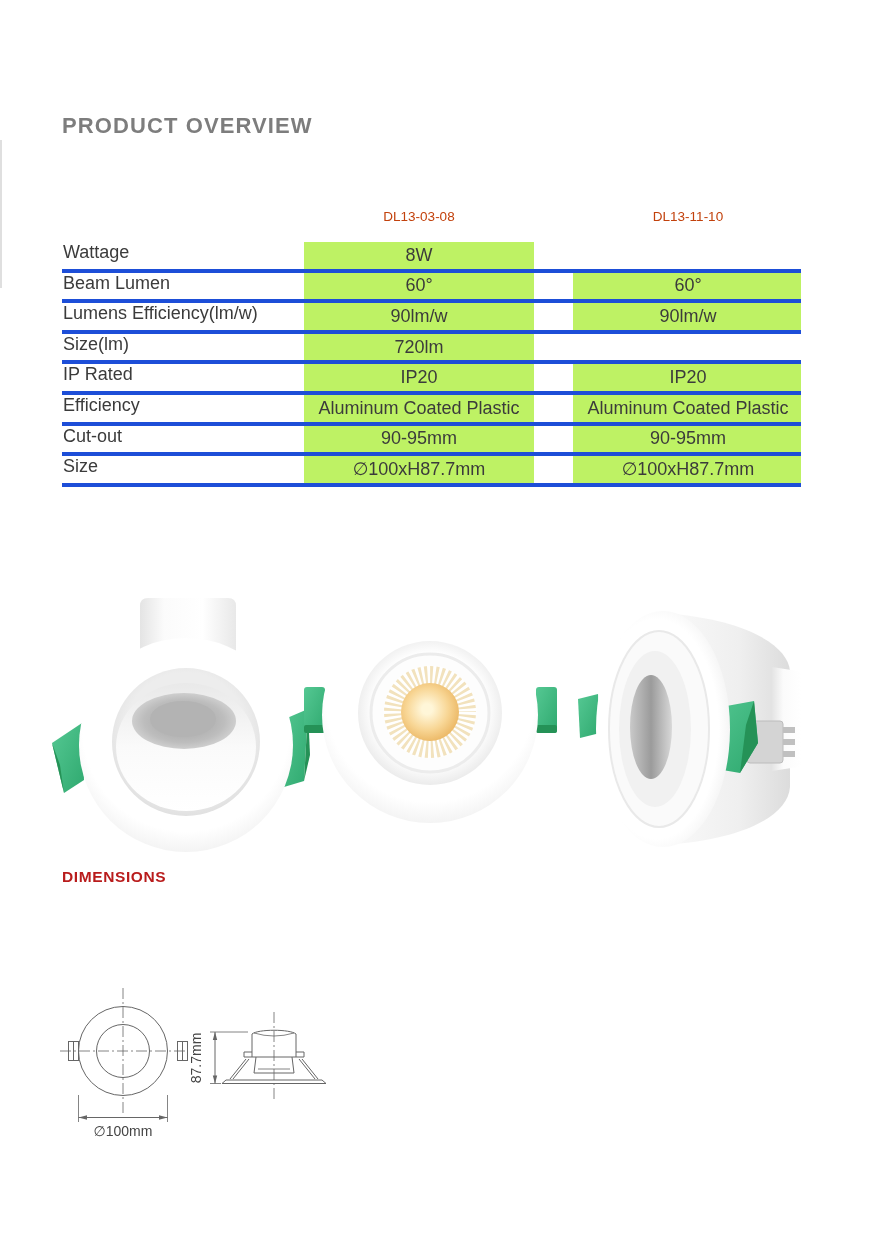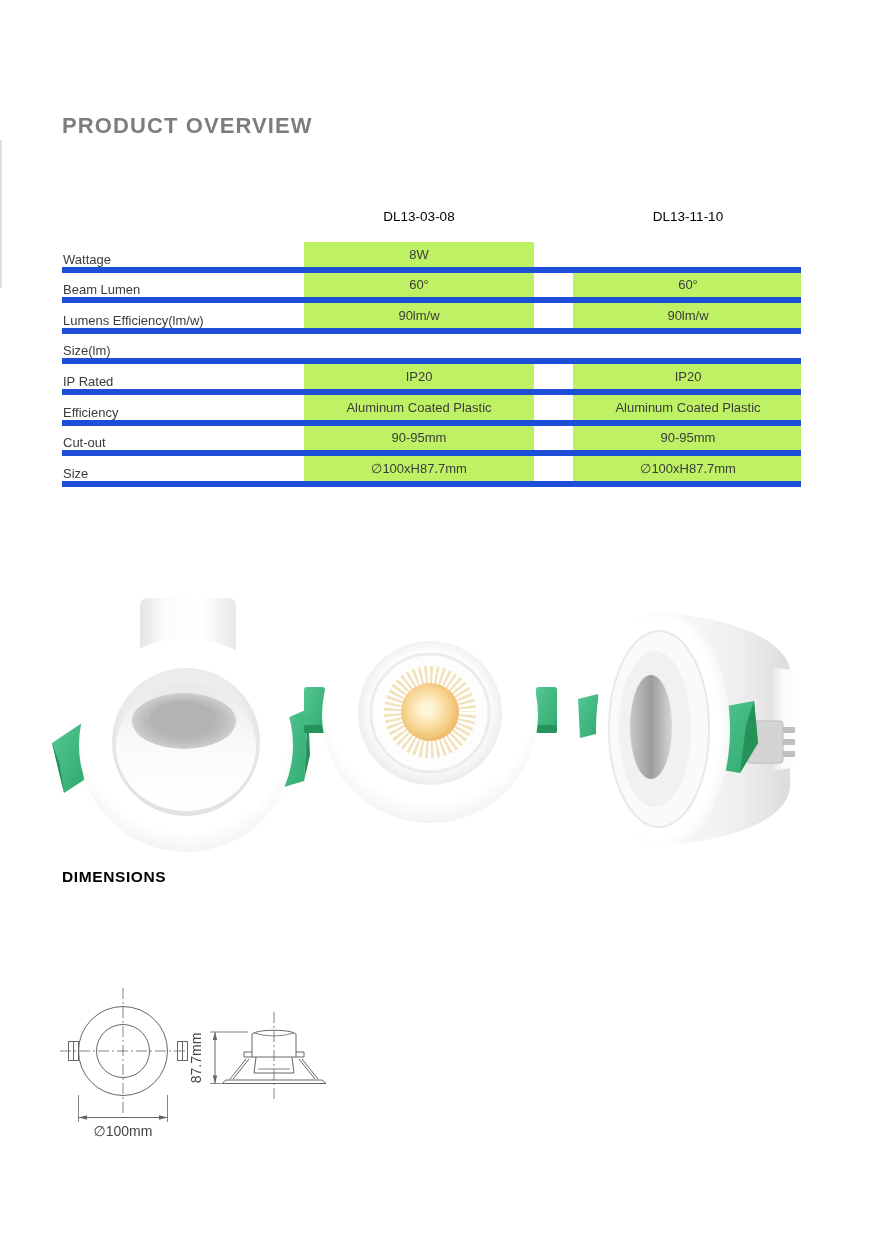--- a/index.html
+++ b/index.html
@@ -10,32 +10,32 @@
   .edge-artifact{
     position:absolute;left:0;top:140px;width:2px;height:148px;
     background:#c4c4c4;opacity:.55;
   }
   .overview-title{
     position:absolute;left:62px;top:113px;margin:0;
     font-size:22px;font-weight:700;letter-spacing:1.1px;color:#7d7d7d;
   }
   .dimensions-title{
     position:absolute;left:62px;top:868px;margin:0;
-    font-size:15.5px;font-weight:700;letter-spacing:.6px;color:#000000;
+    font-size:15.5px;font-weight:700;letter-spacing:.6px;color:#b91c1c;
   }
   .col-header{
     position:absolute;top:209px;width:230px;text-align:center;
-    font-size:13.5px;color:#000000;
+    font-size:13.5px;color:#c2410c;
   }
   .col-header.c1{left:304px;}
   .col-header.c2{left:573px;}
   .spec-table{position:absolute;left:62px;top:242px;width:741px;}
   .spec-row{
-    display:flex;align-items:flex-end;height:30.6px;box-sizing:border-box;
-    border-bottom:6px solid #1d4ed8;font-size:13px;color:#3b3b3b;
+    display:flex;align-items:flex-start;height:30.6px;box-sizing:border-box;
+    border-bottom:4px solid #1d4ed8;font-size:18px;color:#3b3b3b;
   }
   .spec-label{width:242px;box-sizing:border-box;padding-left:1px;}
   .spec-value{width:230px;text-align:center;background:#bef264;align-self:stretch;
     display:flex;align-items:center;justify-content:center;}
   .spec-gap{width:39px;align-self:stretch;}
   .photos-svg{position:absolute;left:40px;top:575px;}
   .dims-svg{position:absolute;left:40px;top:980px;}
   .dim-text{fill:#444444;font-family:"Liberation Sans",sans-serif;font-size:14px;}
 </style>
 </head>
@@ -63,20 +63,21 @@
       <div class="spec-value">60°</div>
     </div>
     <div class="spec-row">
       <div class="spec-label">Lumens Efficiency(lm/w)</div>
       <div class="spec-value">90lm/w</div>
       <div class="spec-gap"></div>
       <div class="spec-value">90lm/w</div>
     </div>
     <div class="spec-row">
       <div class="spec-label">Size(lm)</div>
+      <div class="spec-value">720lm</div>
       <div class="spec-gap"></div>
     </div>
     <div class="spec-row">
       <div class="spec-label">IP Rated</div>
       <div class="spec-value">IP20</div>
       <div class="spec-gap"></div>
       <div class="spec-value">IP20</div>
     </div>
     <div class="spec-row">
       <div class="spec-label">Efficiency</div>

